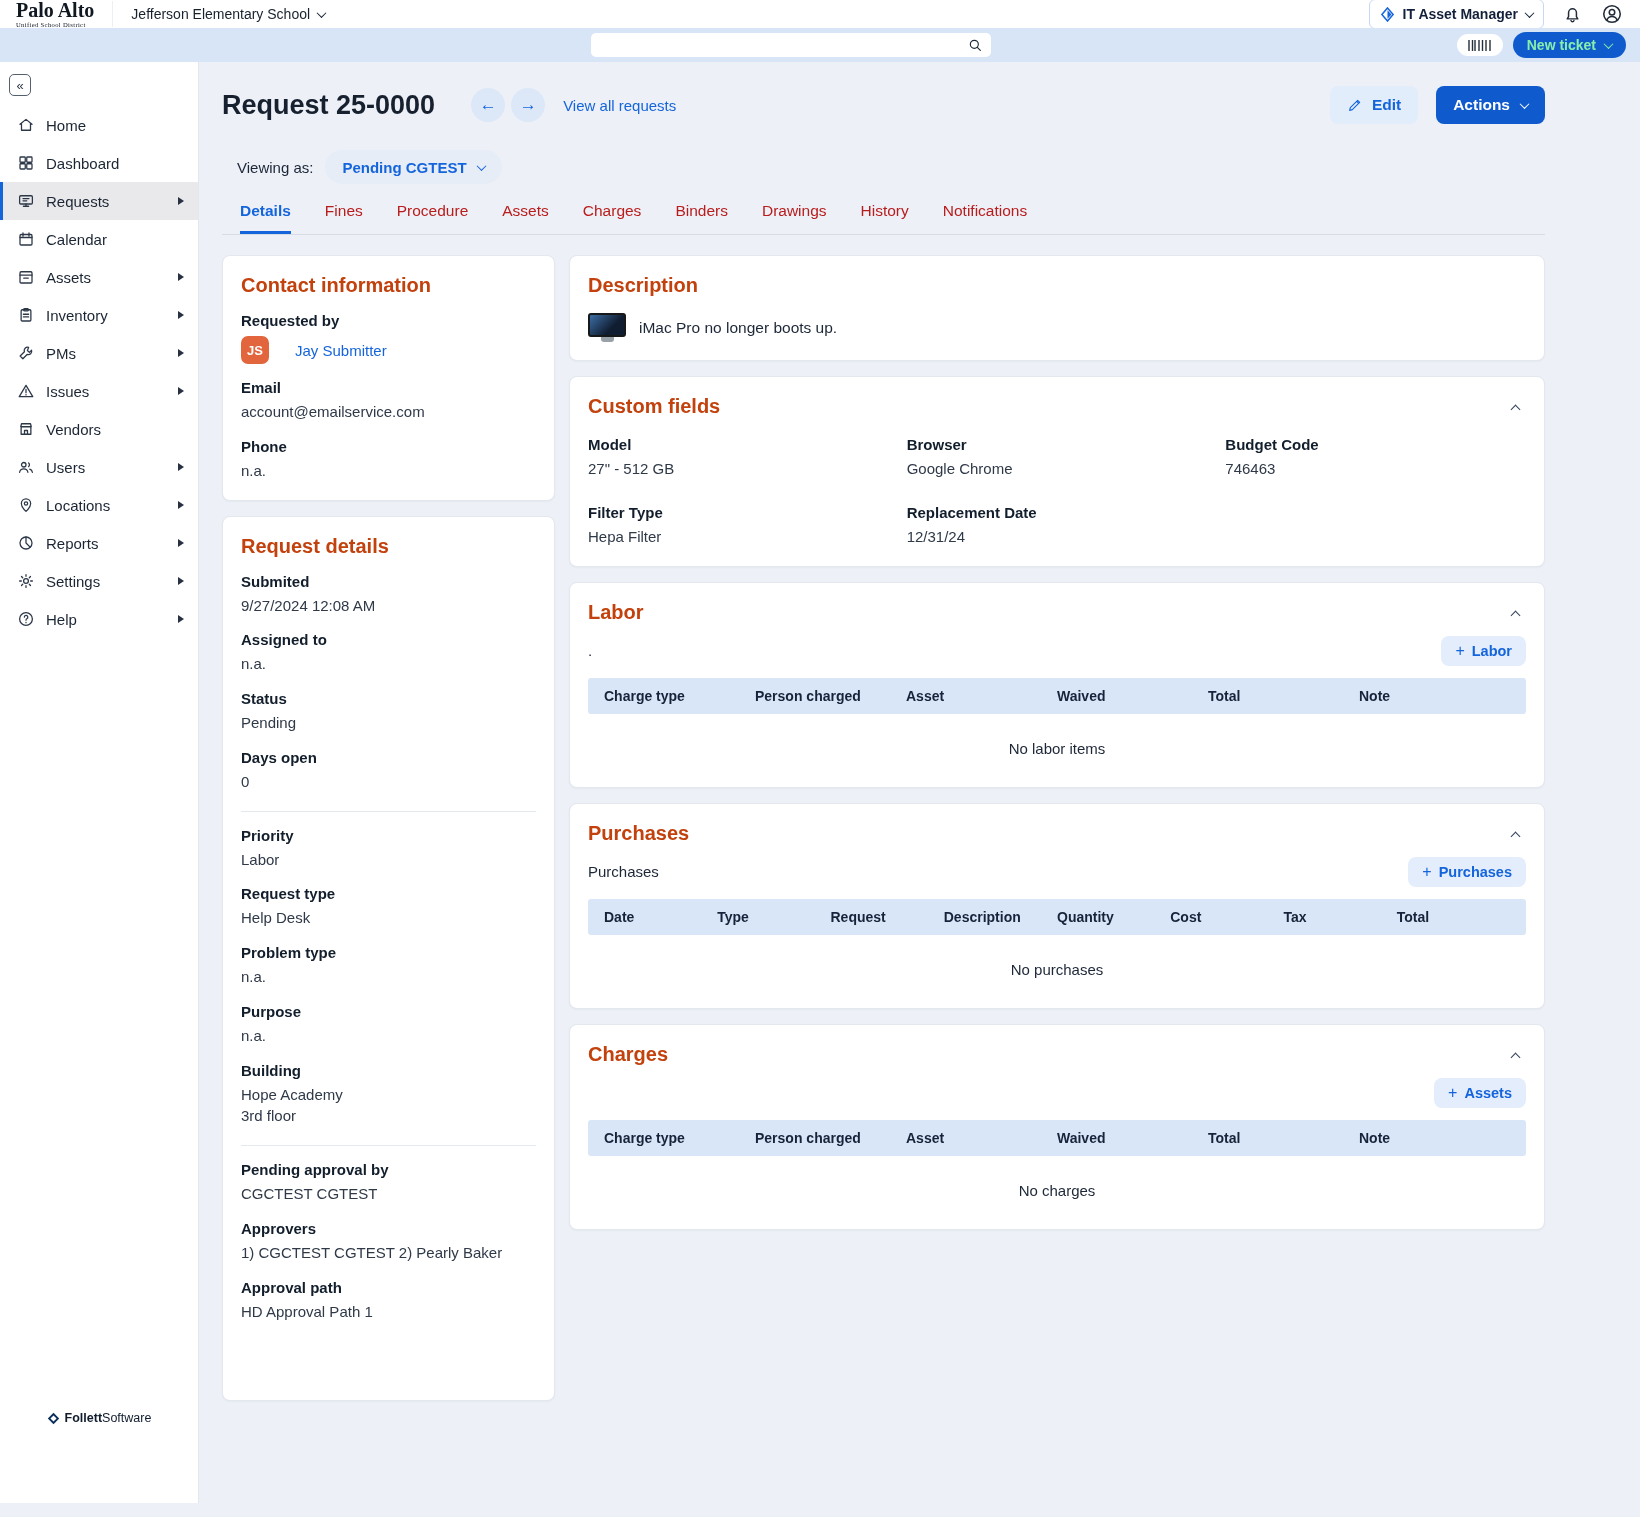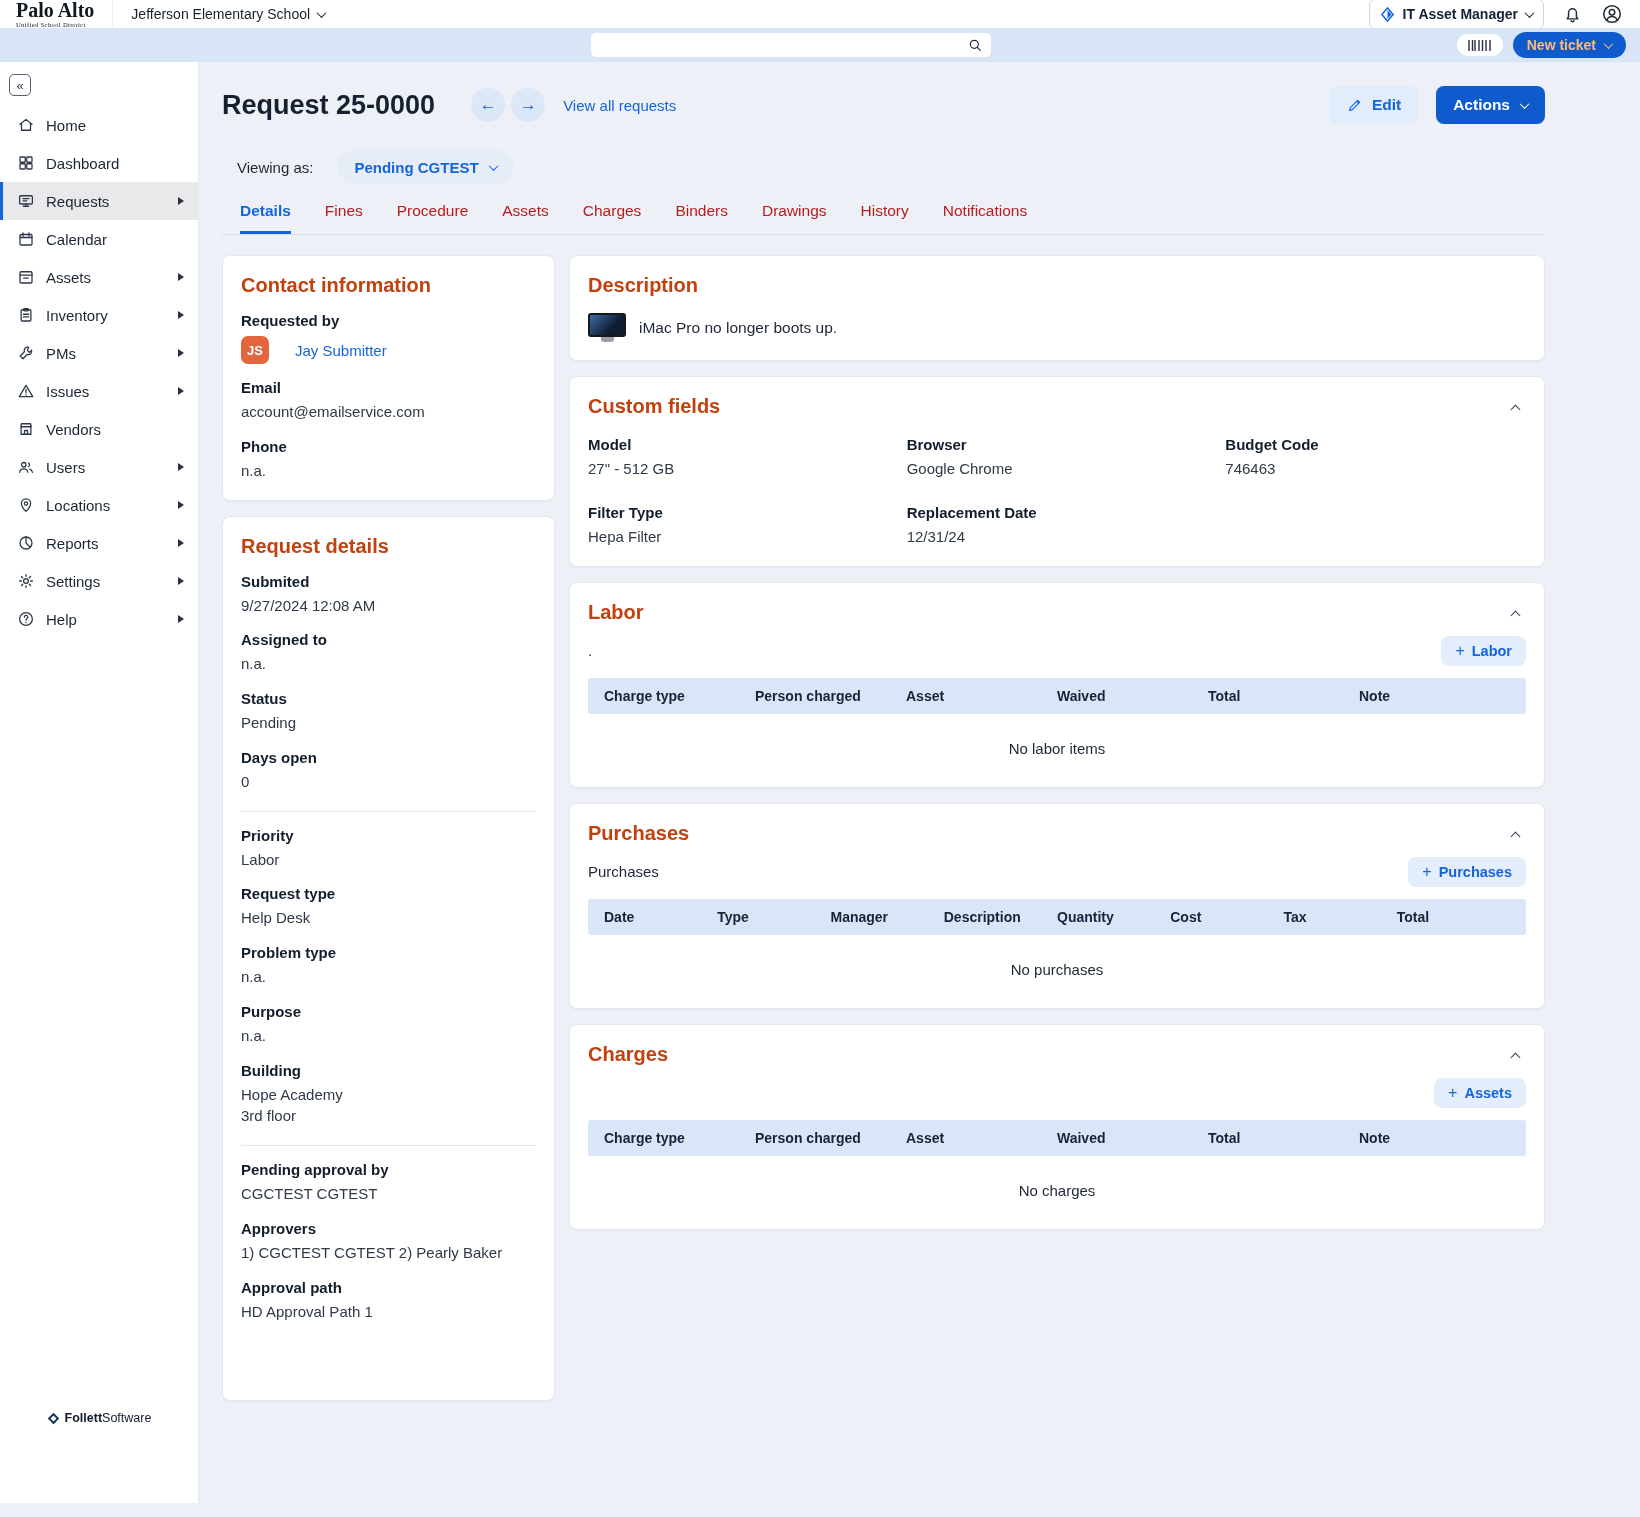--- a/index.html
+++ b/index.html
@@ -26,21 +26,21 @@
   .chev.down { transform:rotate(45deg) translate(-1px,-1px); }
   .chev.up { transform:rotate(-135deg); }
 
   
   .bluebar { height:34px; background:#d7e5f6; display:flex; align-items:center; padding:0 14px; position:relative; }
   .search-wrap { position:absolute; left:591px; width:400px; height:24px; top:5px; }
   .search-input { width:100%; height:24px; border:none; border-radius:5px; padding:0 32px 0 10px; font-size:13px; background:#fff; outline:none; }
   .search-icon { position:absolute; right:8px; top:4px; width:16px; height:16px; color:#1d2836; }
   .blue-right { margin-left:auto; display:flex; align-items:center; gap:10px; }
   .barcode-btn { width:46px; height:22px; background:#fff; border-radius:11px; border:none; display:flex; align-items:center; justify-content:center; color:#25303e; }
-  .newticket-btn { height:26px; background:#0f5bcd; color:#fdba74; border:none; border-radius:13px; padding:0 14px; font-size:14px; font-weight:600; display:flex; align-items:center; gap:9px; }
+  .newticket-btn { height:26px; background:#0f5bcd; color:#86efac; border:none; border-radius:13px; padding:0 14px; font-size:14px; font-weight:600; display:flex; align-items:center; gap:9px; }
 
   
   .shell { display:flex; align-items:stretch; min-height:1441px; }
   .sidebar { width:199px; background:#fff; border-right:1px solid #e4e7ec; padding-top:10px; position:relative; flex:none; }
   .collapse-btn { margin:2px 0 10px 9px; width:22px; height:22px; border:1.5px solid #55606f; border-radius:5px; background:#fff; color:#2d3848; font-size:13px; display:flex; align-items:center; justify-content:center; }
   .nav-item { height:38px; display:flex; align-items:center; gap:11px; padding:0 14px 0 17px; font-size:15px; color:#1b2533; cursor:pointer; }
   .nav-item .nicon { width:18px; height:18px; color:#2c3748; flex:none; display:flex; }
   .nav-item .nicon svg { width:18px; height:18px; }
   .nav-item.active { background:#e9e9ec; box-shadow: inset 3px 0 0 #1464dc; }
   .tri-right { width:0; height:0; border-left:6px solid #273142; border-top:4px solid transparent; border-bottom:4px solid transparent; margin-left:auto; }
@@ -50,21 +50,21 @@
   
   .main { flex:1; padding:24px 95px 40px 23px; min-width:0; }
   .page-head { display:flex; align-items:center; }
   .page-title { font-size:27px; font-weight:700; color:#16202e; margin-right:36px; }
   .circle-btn { width:34px; height:34px; border-radius:50%; background:#dce8f8; color:#1464dc; border:none; font-size:17px; display:flex; align-items:center; justify-content:center; margin-right:6px; }
   .link { color:#1464dc; text-decoration:none; font-size:15px; }
   .viewall { margin-left:12px; }
   .edit-btn { margin-left:auto; height:38px; border-radius:8px; background:#e2edfc; color:#1464dc; border:none; padding:0 17px; font-size:15.5px; font-weight:600; display:flex; align-items:center; gap:9px; }
   .actions-btn { margin-left:18px; height:38px; border-radius:8px; background:#0f5bcd; color:#fff; border:none; padding:0 17px; font-size:15.5px; font-weight:600; display:flex; align-items:center; gap:11px; }
 
-  .viewing-row { margin-top:26px; display:flex; align-items:center; gap:24px; padding-left:15px; font-size:15px; color:#1c2636; }
+  .viewing-row { margin-top:26px; display:flex; align-items:center; gap:12px; padding-left:15px; font-size:15px; color:#1c2636; }
   .viewing-pill { display:flex; align-items:center; gap:11px; background:#e7edf6; border:none; border-radius:17px; height:34px; padding:0 17px; color:#1464dc; font-size:15px; font-weight:600; }
 
   .tabs { display:flex; gap:34px; border-bottom:1px solid #d8dde5; padding-left:18px; margin-top:18px; }
   .tab { padding-bottom:11px; font-size:15.5px; color:#b91c1c; border-bottom:3px solid transparent; background:none; border-top:none; border-left:none; border-right:none; }
   .tab.active { color:#1464dc; border-bottom:3px solid #1464dc; font-weight:600; }
 
   .content { margin-top:20px; display:flex; gap:14px; align-items:flex-start; }
   .left-col { width:333px; flex:none; display:flex; flex-direction:column; gap:15px; }
   .right-col { flex:1; display:flex; flex-direction:column; gap:15px; min-width:0; }
 
@@ -509,21 +509,21 @@
           <div class="sub-row">
             <span class="sub-text">Purchases</span>
             <button class="add-btn">
                 <span class="plus">+</span>
                 <span>Purchases</span>
               </button>
           </div>
           <div class="table-head cols-8">
             <span>Date</span>
             <span>Type</span>
-            <span>Manager</span>
+            <span>Request</span>
             <span>Description</span>
             <span>Quantity</span>
             <span>Cost</span>
             <span>Tax</span>
             <span>Total</span>
           </div>
           <div class="empty">No purchases</div>
         </section>
 
         <section class="card">

